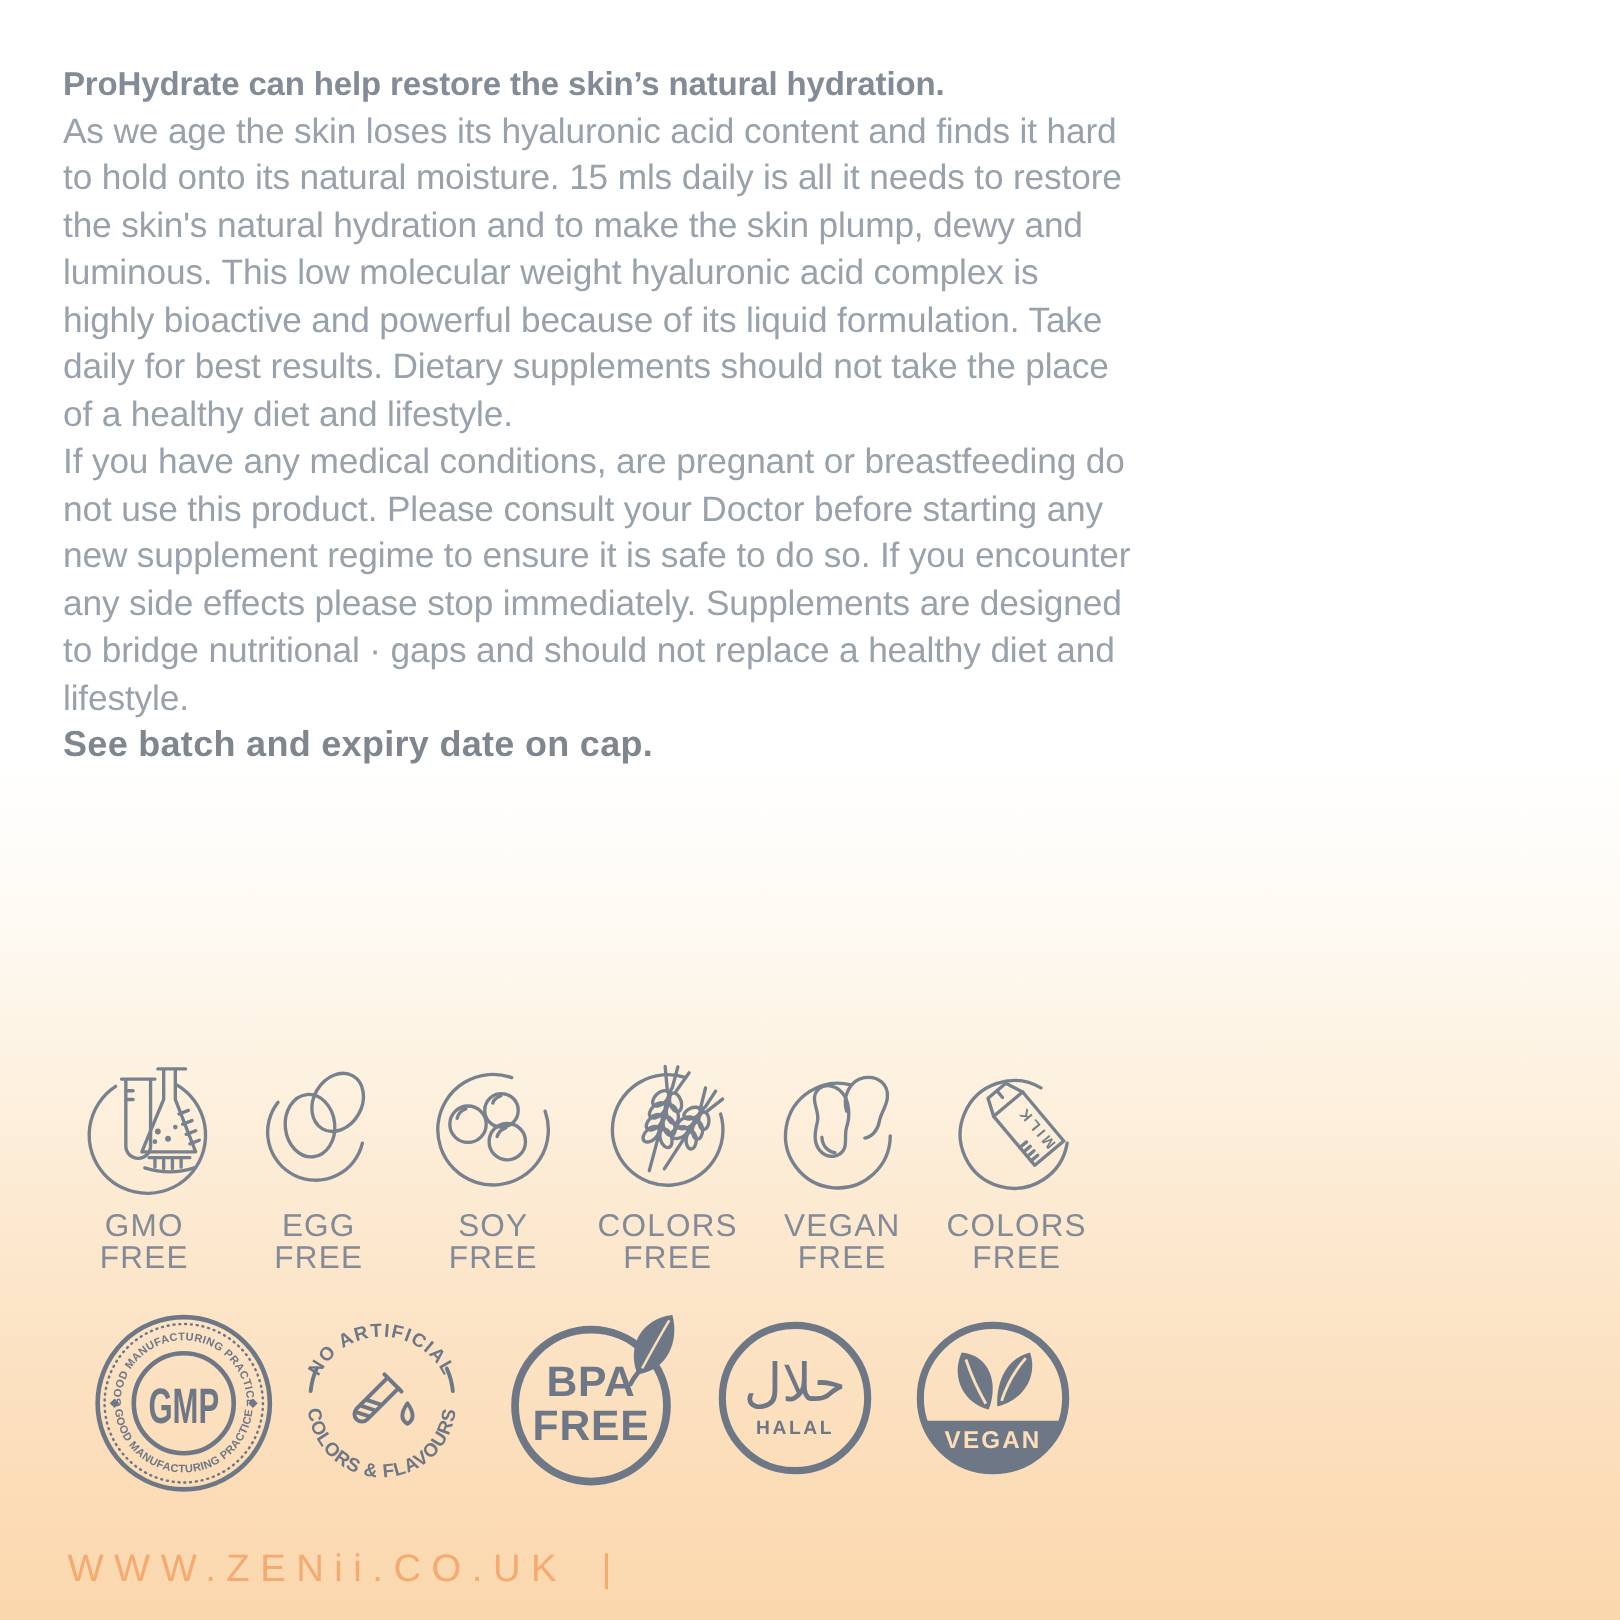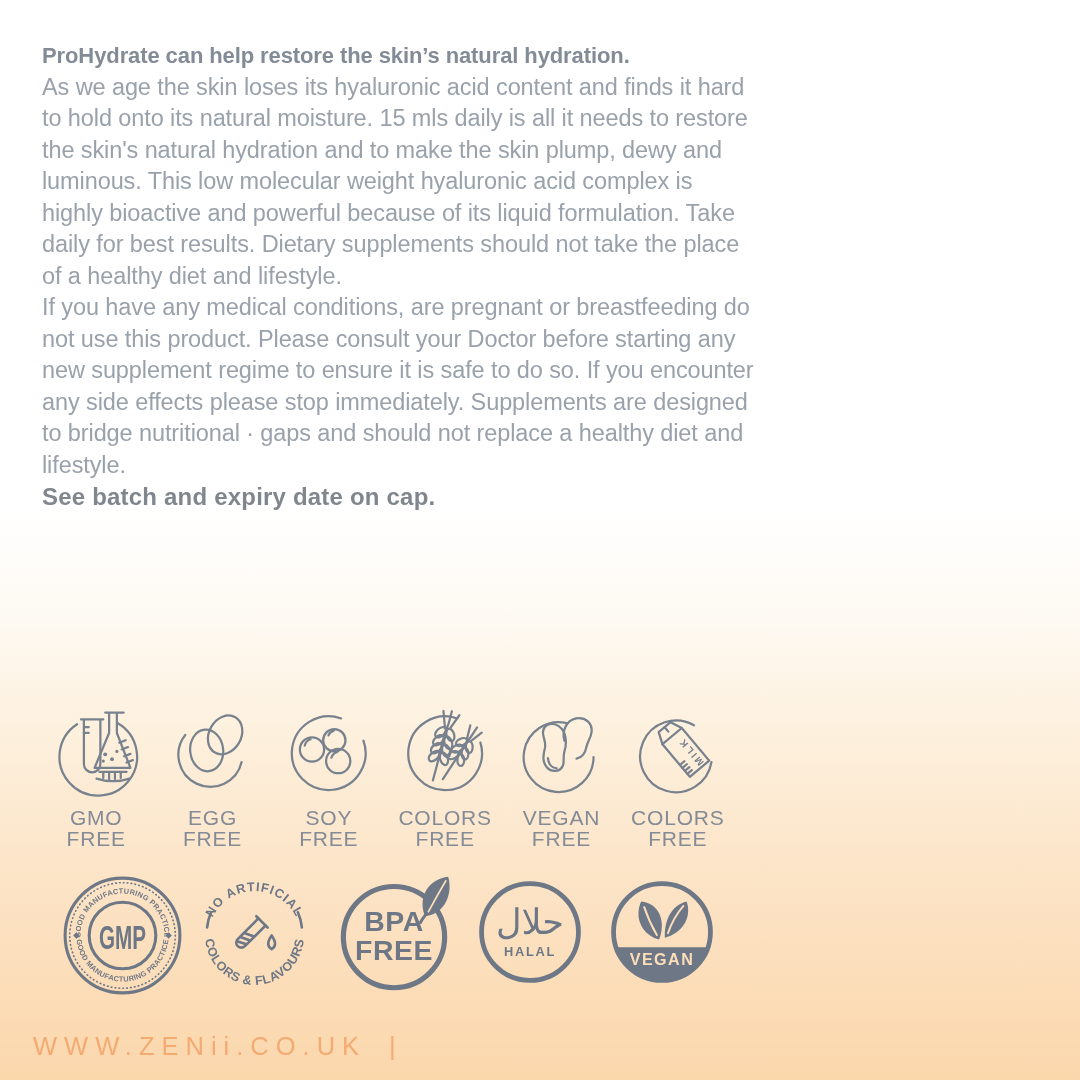--- a/index.html
+++ b/index.html
@@ -29,21 +29,21 @@
   .badge{position:absolute;}
   .badge svg{display:block;font-family:"Liberation Sans", sans-serif;}
   #b-gmp{left:61px;top:2px;width:123px;height:123px;}
   #b-na{left:194px;top:3px;width:121px;height:121px;}
   #b-bpa{left:332px;top:0px;width:124px;height:124px;}
   #b-halal{left:473px;top:3px;width:114px;height:114px;}
   #b-vegan{left:605px;top:3px;width:114px;height:114px;}
   .badge-line{stroke:var(--badge-fill);fill:none;stroke-linecap:round;stroke-linejoin:round;}
   .badge-solid{fill:var(--badge-fill);stroke:none;}
   .badge-text{fill:var(--badge-fill);stroke:none;font-weight:700;}
-  .footer{position:absolute;left:33px;top:1032px;display:flex;align-items:baseline;gap:23px;
+  .footer{position:absolute;left:45px;top:1032px;display:flex;align-items:baseline;gap:23px;
     color:var(--footer-text);font-size:25.5px;letter-spacing:7px;font-weight:400;}
   .footer .bold{font-weight:700;}
 </style>
 </head>
 <body>
 
 <div class="content">
   <p class="heading">ProHydrate can help restore the skin’s natural hydration.</p>
   <p>As we age the skin loses its hyaluronic acid content and finds it hard to hold onto its natural moisture. 15 mls daily is all it needs to restore the skin's natural hydration and to make the skin plump, dewy and luminous. This low molecular weight hyaluronic acid complex is highly bioactive and powerful because of its liquid formulation. Take daily for best results. Dietary supplements should not take the place of a healthy diet and lifestyle.</p>
   <p>If you have any medical conditions, are pregnant or breastfeeding do not use this product. Please consult your Doctor before starting any new supplement regime to ensure it is safe to do so. If you encounter any side effects please stop immediately. Supplements are designed to bridge nutritional · gaps and should not replace a healthy diet and lifestyle.</p>

